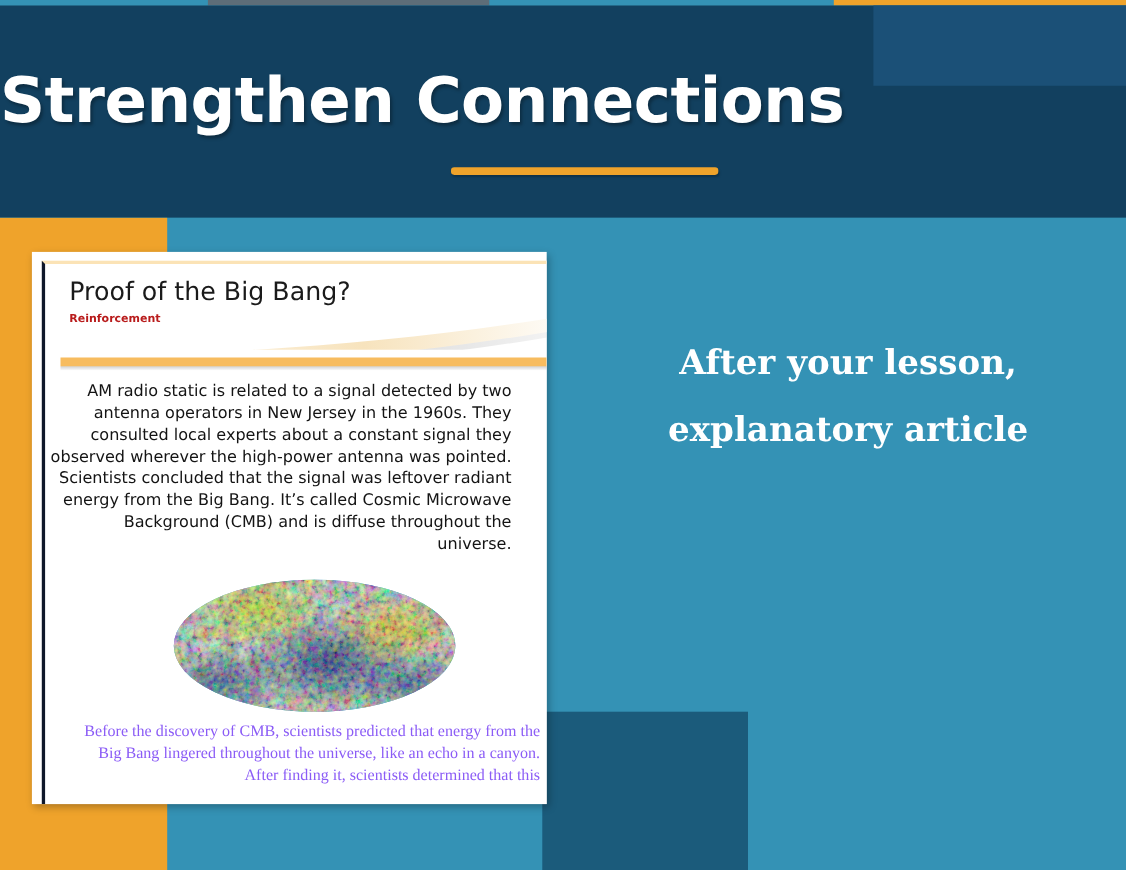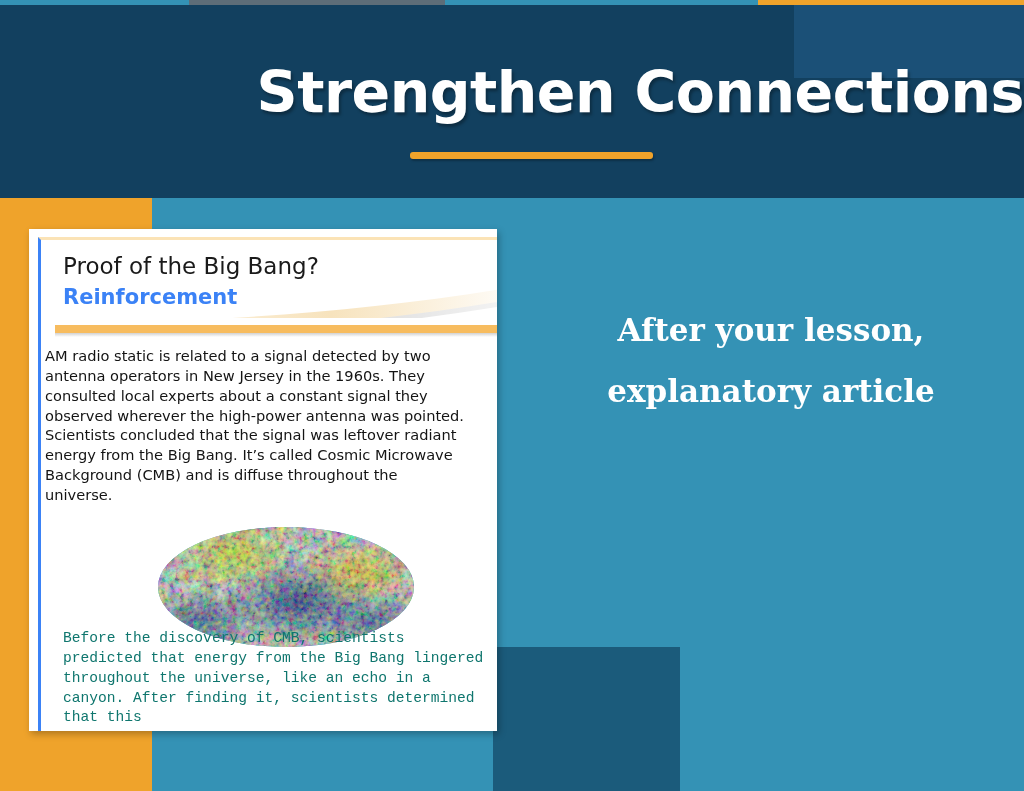--- a/index.html
+++ b/index.html
@@ -16,21 +16,21 @@
   .strip-gray{left:189px;width:256px;background:#5d6d78;}
   .strip-teal{left:445px;width:313px;background:#3492b5;}
   .strip-orange{left:758px;width:266px;background:#efa32b;}
 
   
   .header{position:absolute;left:0;top:5px;width:1024px;height:193px;background:#12405f;}
   .header-accent-block{position:absolute;left:794px;top:5px;width:230px;height:73px;background:#1b5077;}
 
   .title{
     position:absolute;left:0;top:64px;width:1024px;
-    text-align:right;
+    text-align:left;
     color:#ffffff;
     font-family:"DejaVu Sans",sans-serif;
     font-weight:bold;
     font-size:57px;
     letter-spacing:-0.5px;
     line-height:1.0;
     text-shadow:2px 3px 3px rgba(0,0,0,0.30);
     white-space:nowrap;
   }
   .title-underline{
@@ -48,57 +48,58 @@
   .doc-card{
     position:absolute;left:29px;top:229px;width:468px;height:502px;
     background:#ffffff;
     box-shadow:2px 3px 7px rgba(0,0,0,0.28);
     overflow:hidden;
   }
   .doc-inner{
     position:absolute;left:9px;top:8px;width:459px;height:494px;
     background:#ffffff;
     border-top:3px solid #fbe3b6;
-    border-left:3px solid #3b82f6;
+    border-left:3px solid #0f172a;
     box-sizing:border-box;
     overflow:hidden;
+    text-align:right;
   }
   .doc-head{position:relative;height:78px;overflow:hidden;}
   .doc-title{
     position:absolute;left:22px;top:13px;
     font-family:"DejaVu Sans",sans-serif;
     font-size:23px;color:#1a1a1a;font-weight:400;white-space:nowrap;
   }
   .doc-sub{
     position:absolute;left:22px;top:45px;
     font-family:"DejaVu Sans",sans-serif;
-    font-size:21px;color:#3b82f6;font-weight:bold;white-space:nowrap;
+    font-size:10px;color:#b91c1c;font-weight:bold;white-space:nowrap;
   }
   .swoosh{
     position:absolute;left:-10px;top:44px;width:500px;height:70px;
     overflow:hidden;pointer-events:none;
   }
   .swoosh svg{display:block;}
   .doc-rule{
     position:absolute;left:14px;top:85px;width:446px;height:8px;
     background:#f7bc5f;
   }
   .doc-rule-shadow{
     position:absolute;left:14px;top:93px;width:446px;height:4px;
     background:linear-gradient(180deg,rgba(0,0,0,0.18),rgba(0,0,0,0));
   }
   .doc-body{
     position:absolute;left:4px;top:106px;width:420px;
     font-family:"DejaVu Sans",sans-serif;
     font-size:14.6px;line-height:1.36;color:#141414;
   }
   .doc-body2{
-    position:absolute;left:22px;top:389px;width:428px;
-    font-family:Liberation Mono, monospace;
-    font-size:14.6px;line-height:1.36;color:#0f766e;
+    position:absolute;left:22px;top:416px;width:428px;
+    font-family:Liberation Serif, serif;
+    font-size:14.6px;line-height:1.36;color:#8b5cf6;
   }
   .cmb-wrap{
     position:absolute;left:115px;top:272px;width:260px;height:150px;
   }
   .cmb-wrap svg{display:block;}
 
   
   .caption{
     position:absolute;left:545px;top:300px;width:452px;
     text-align:center;color:#ffffff;

